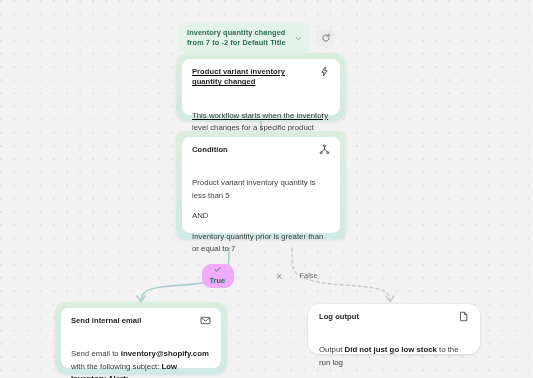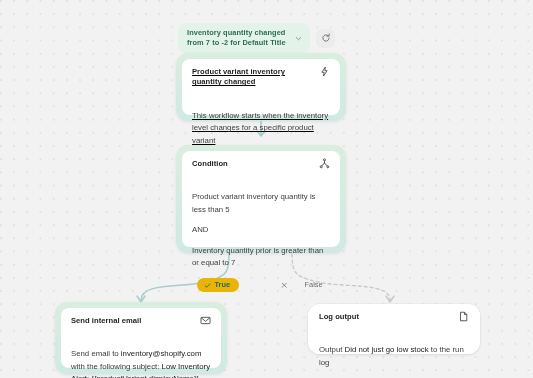--- a/index.html
+++ b/index.html
@@ -116,43 +116,44 @@
     width: 11px;
     height: 11px;
     margin-top: -1px;
   }
   .node-body {
     margin-top: 22px;
     font-size: 7.8px;
     line-height: 12.4px;
     color: #3d3d3d;
   }
-  .node-body b { color: #1b1b1b; font-weight: 400; text-align: right; }
+  .node-body b { color: #1b1b1b; font-weight: 700; text-align: right; }
   .node-body p { margin: 0; }
   .node-body p + p { margin-top: 8px; }
 
   
   .branch-row {
     display: flex;
     align-items: center;
     justify-content: center;
     gap: 40px;
     margin-top: 9px;
   }
   .pill-true {
     display: inline-flex;
     align-items: center;
     gap: 3px;
-    background: #eab308;
+    background: #f0abfc;
     color: #256b4c;
     border-radius: 9px;
     padding: 2px 9px 2px 7px;
     font-size: 7.4px;
     font-weight: 600;
     line-height: 10px;
+    flex-direction: column;
   }
   .pill-false {
     display: inline-flex;
     align-items: center;
     gap: 17px;
     color: #6a6a6a;
     font-size: 7.4px;
     line-height: 10px;
     padding: 2px 2px;
   }
@@ -202,21 +203,21 @@
         <svg class="node-icon" viewBox="0 0 16 16">
           <path d="M9.2 1.5 L4.2 9.1 L7.4 9.1 L6.6 14.5 L11.8 6.9 L8.5 6.9 Z" fill="none" stroke="#3a3a3a" stroke-width="1.2" stroke-linejoin="round"></path>
         </svg>
       </div>
       <div class="node-body">
         <p>This workflow starts when the inventory level changes for a specific product variant</p>
       </div>
     </div>
   </div>
 
-  <div class="node haloed" style="left:176px; top:145px; width:170px; height:108px;">
+  <div class="node haloed" style="left:176px; top:131px; width:170px; height:108px;border-radius:8px;">
     <div class="card-inner">
       <div class="node-head">
         <div class="node-title">Condition</div>
         <svg class="node-icon" viewBox="0 0 16 16">
           <circle cx="8" cy="2.6" r="1.5" fill="none" stroke="#3a3a3a" stroke-width="1.2"></circle>
           <circle cx="3.2" cy="12.8" r="1.5" fill="none" stroke="#3a3a3a" stroke-width="1.2"></circle>
           <circle cx="12.8" cy="12.8" r="1.5" fill="none" stroke="#3a3a3a" stroke-width="1.2"></circle>
           <path d="M8 4.2 L8 7 M8 7 C8 9.6 4.4 9.6 3.6 11.4 M8 7 C8 9.6 11.6 9.6 12.4 11.4" fill="none" stroke="#3a3a3a" stroke-width="1.2" stroke-linecap="round"></path>
         </svg>
       </div>

